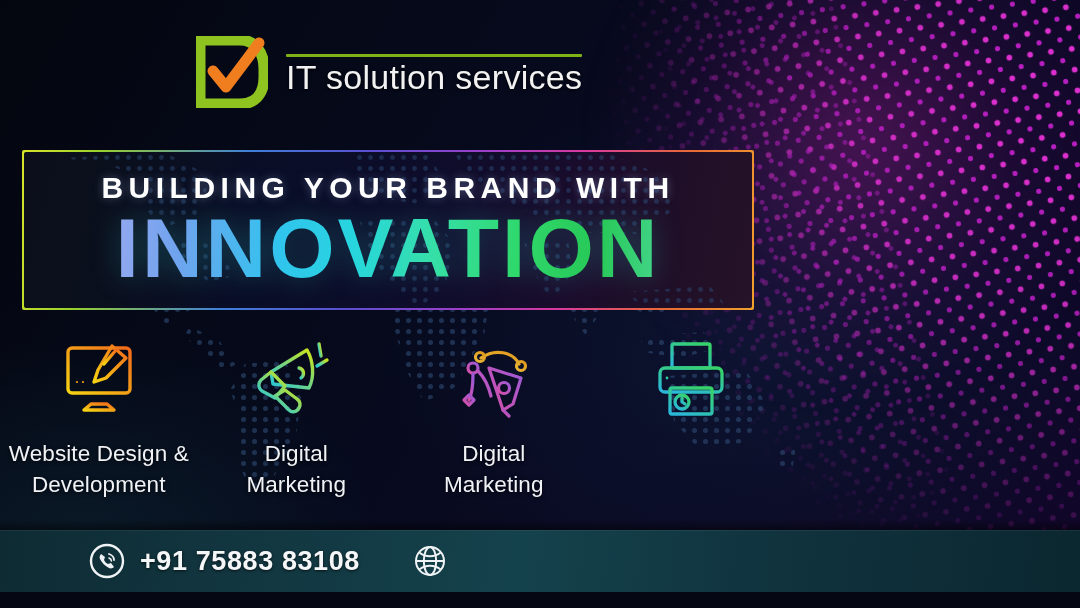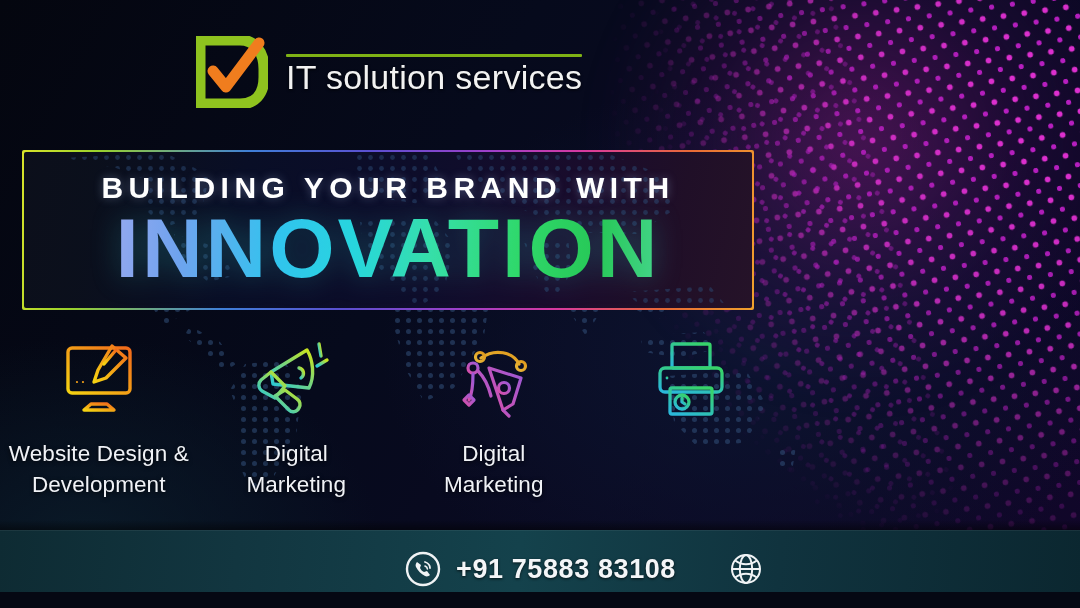--- a/index.html
+++ b/index.html
@@ -98,23 +98,23 @@
   .svc-icon{height:86px;display:flex;align-items:center;justify-content:center;margin-bottom:16px;}
   .svc-label{
     font-size:22.5px;line-height:1.38;color:#f0f2f6;text-align:center;font-weight:400;
     letter-spacing:.1px;text-shadow:0 1px 4px rgba(0,0,0,.8);
   }
 
   
   .footer-top-shadow{position:absolute;left:0;top:520px;width:1080px;height:12px;
     background:linear-gradient(180deg,rgba(0,0,0,0) 0%,rgba(0,0,0,.55) 100%);}
   .footer{
-    position:absolute;left:0;top:530px;width:1080px;height:78px;
+    position:absolute;left:0;top:530px;width:1080px;height:62px;
     background:linear-gradient(95deg,#0e2b33 0%,#123640 22%,#14424c 48%,#10333e 72%,#0b2730 100%);
-    display:flex;align-items:center;box-shadow:inset 0 1px 0 rgba(255,255,255,.06);justify-content:center;
+    display:flex;align-items:center;box-shadow:inset 0 1px 0 rgba(255,255,255,.06);
   }
   .footer-strip{position:absolute;left:0;top:592px;width:1080px;height:16px;background:#050813;}
   .contact{display:flex;align-items:center;gap:14px;}
   .contact.phone{margin-left:88px;}
   .contact.web{margin-left:52px;}
   .contact-text{
     font-size:27px;font-weight:700;color:#f4f6f8;letter-spacing:.6px;white-space:nowrap;
     text-shadow:0 1px 3px rgba(0,0,0,.7);
   }
 </style>

